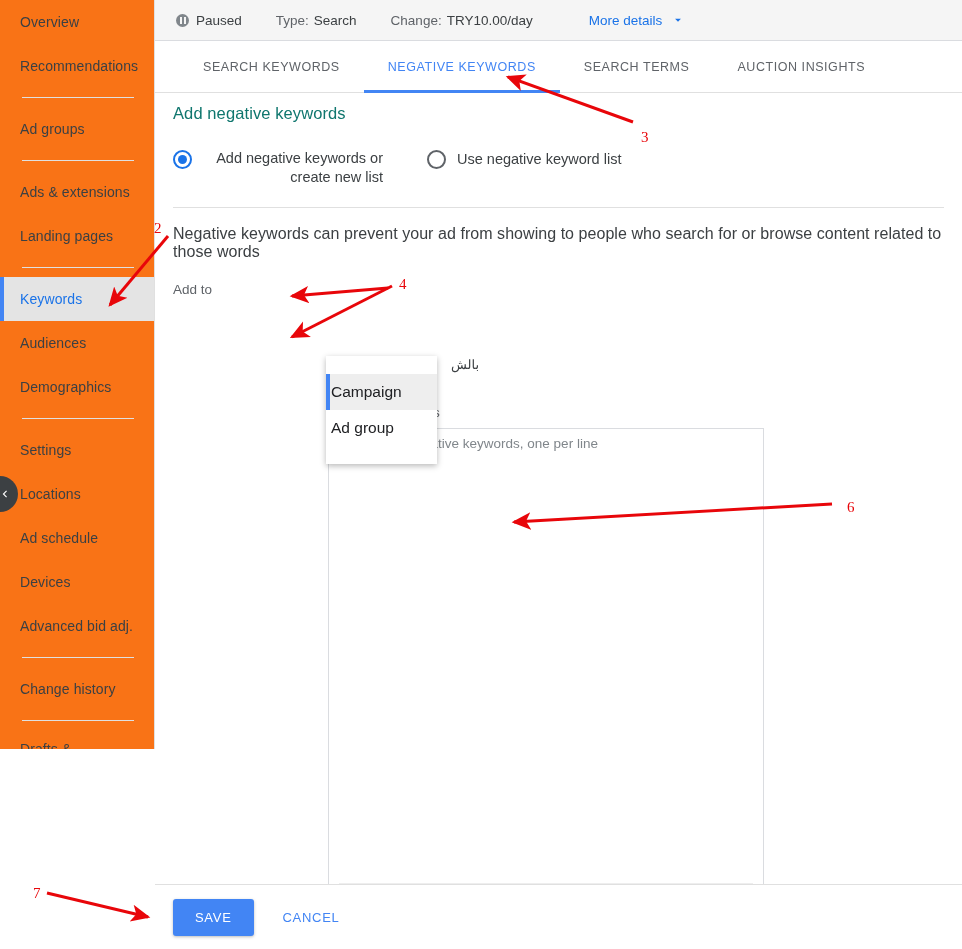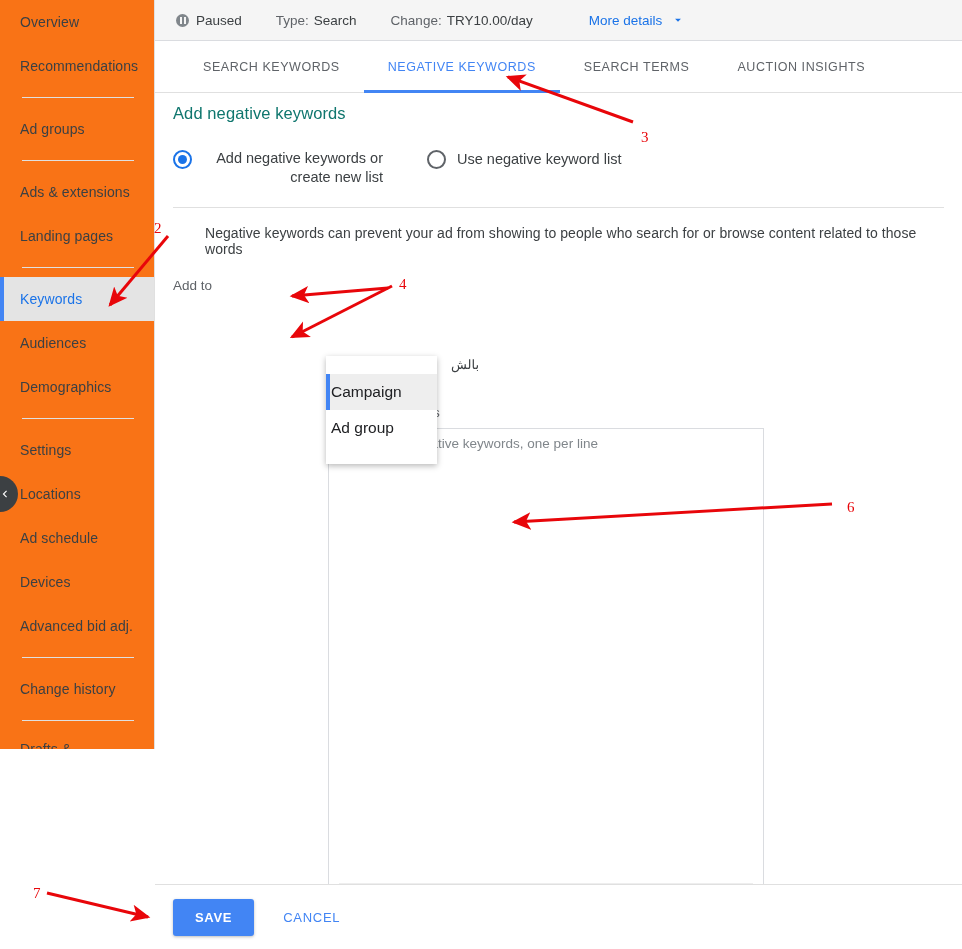--- a/index.html
+++ b/index.html
@@ -197,25 +197,24 @@
     border-radius: 50%;
     background: #1a73e8;
   }
   .radio-label {
     font-size: 14.5px;
     color: #3c4043;
     line-height: 19px;
     max-width: 180px;
   }
   #desc-text {
-    font-size: 14px;
+    font-size: 16px;
     color: #3c4043;
     padding: 17px 0 0 0;
     letter-spacing: .05px;
-    margin-left: 32px;
   }
   #addto-label {
     font-size: 13.5px;
     color: #5f6368;
     margin-top: 21px;
   }
   #campaign-name {
     position: absolute;
     left: 296px; top: 264px;
     font-size: 13px;
@@ -273,21 +272,21 @@
     background: #ffffff;
     border-top: 1px solid #e0e0e0;
     display: flex;
     align-items: center;
     padding-left: 18px;
   }
   #save-button {
     background: #4285f4;
     color: #ffffff;
     font-size: 13px;
-    font-weight: 700;
+    font-weight: 400;
     letter-spacing: .7px;
     border: none;
     border-radius: 3px;
     padding: 11px 22px;
     cursor: pointer;
     box-shadow: 0 1px 3px rgba(60,64,67,.35);
     font-family: "Liberation Sans", sans-serif;
   }
   #cancel-button {
     background: transparent;

